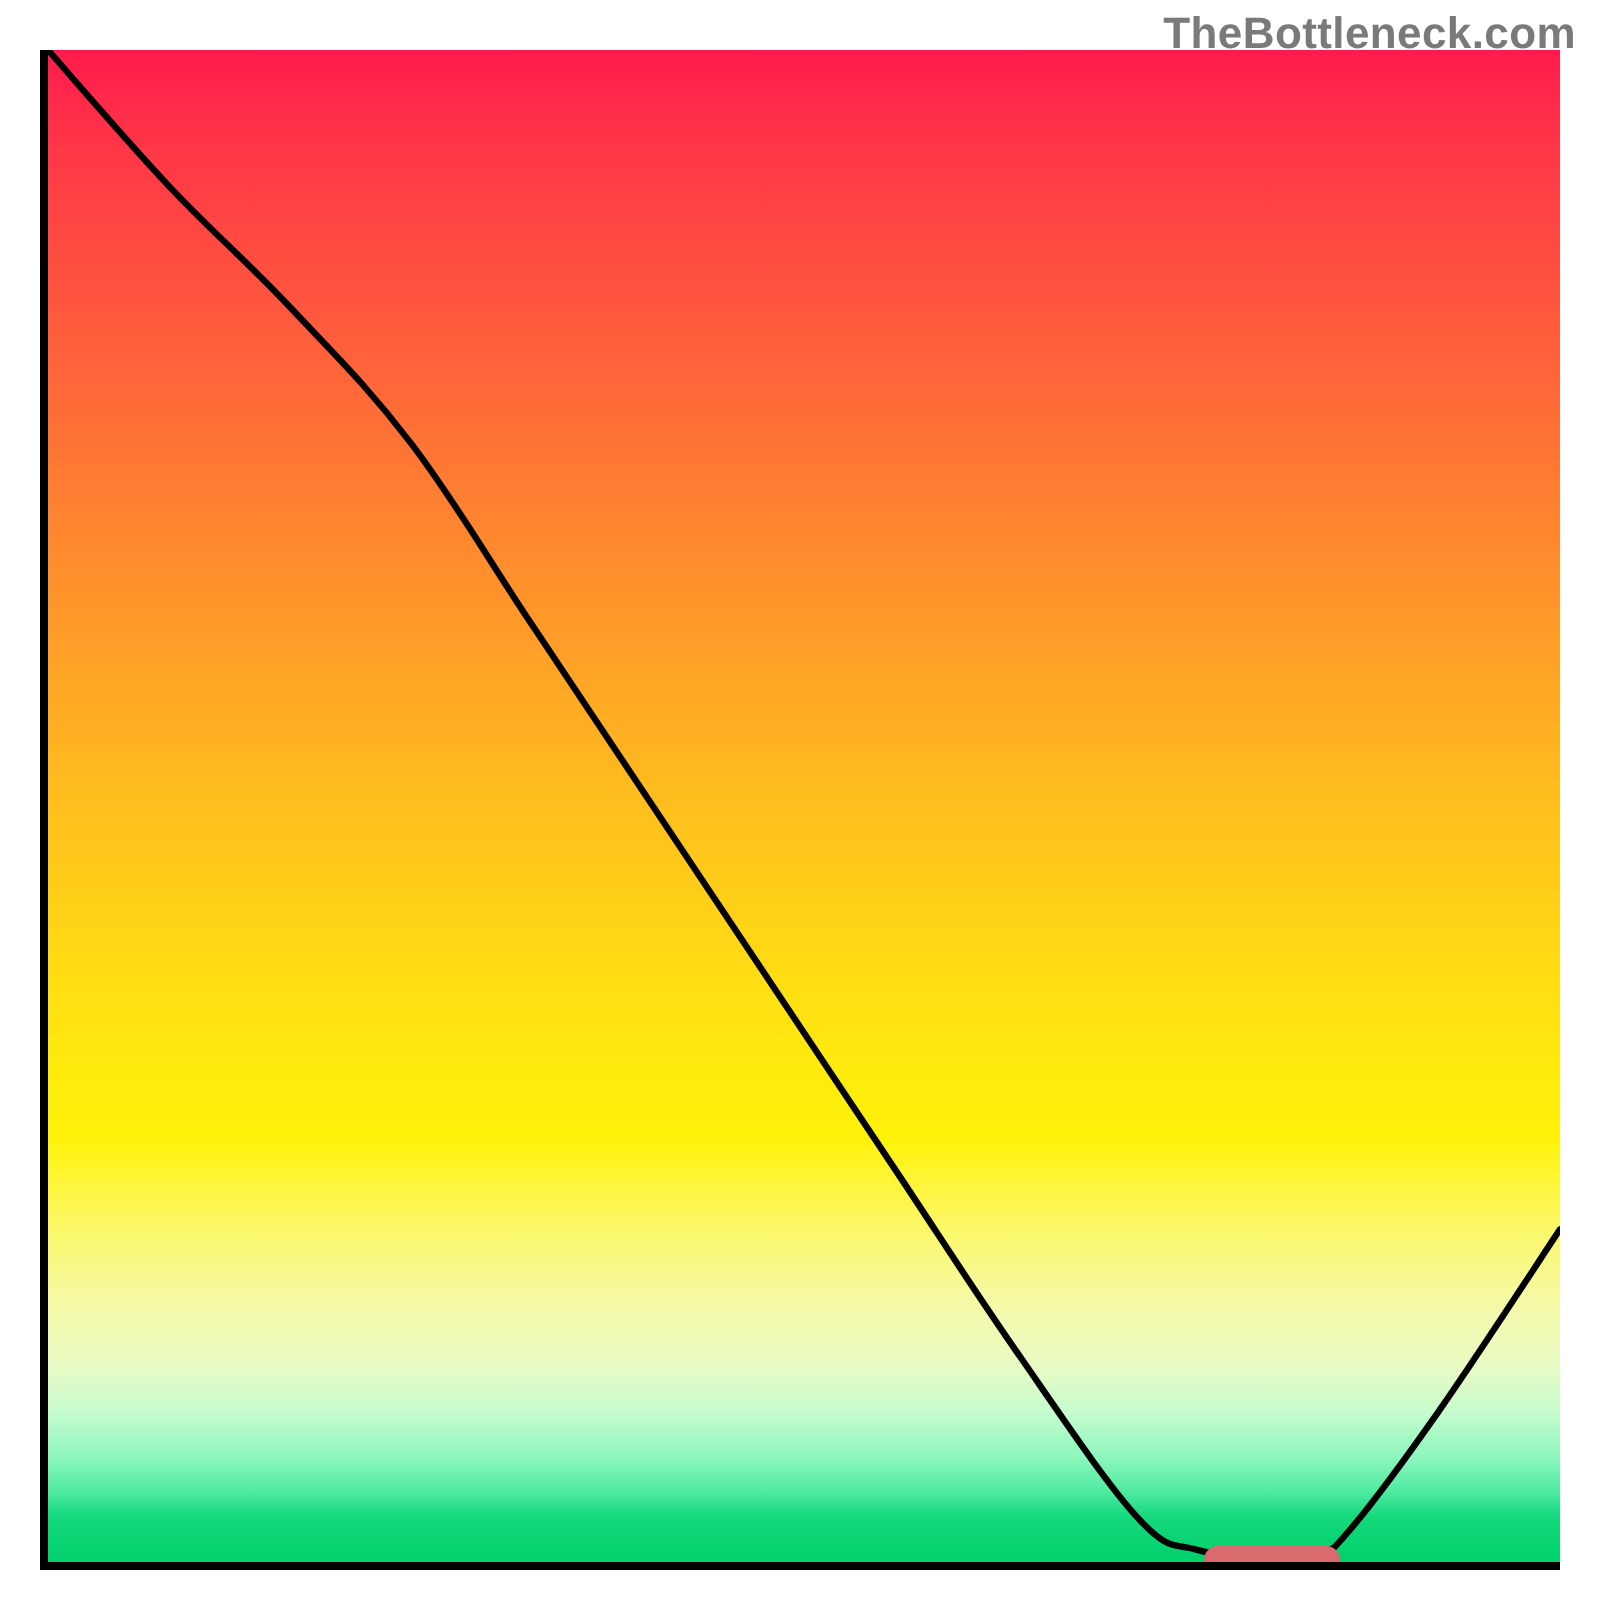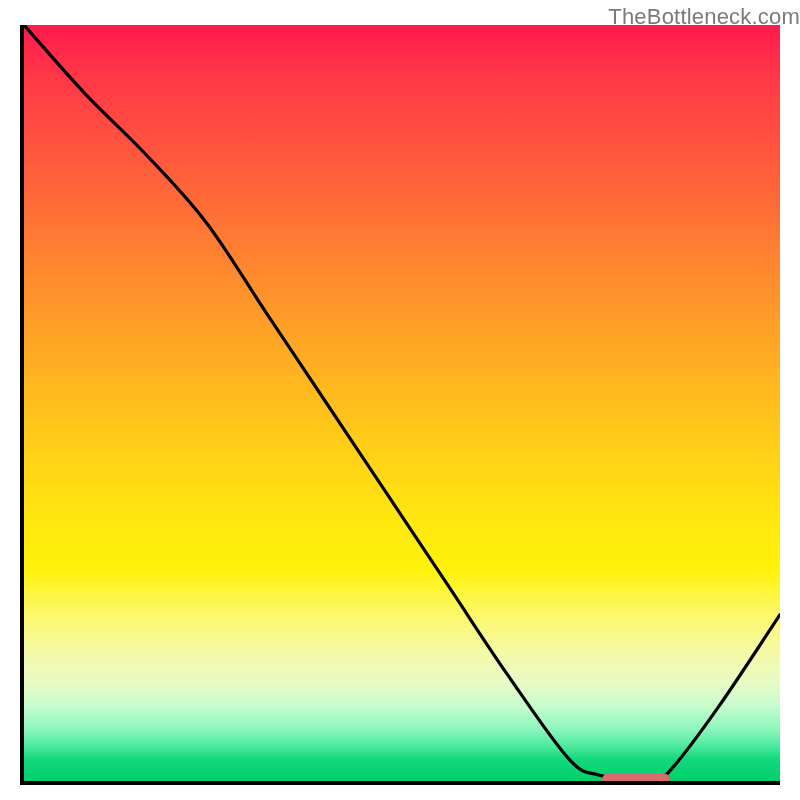--- a/index.html
+++ b/index.html
@@ -7,23 +7,23 @@
     padding: 0;
     width: 800px;
     height: 800px;
     background: #ffffff;
     font-family: Arial, Helvetica, sans-serif;
     position: relative;
   }
   .watermark {
     position: absolute;
     top: 4px;
-    right: 0;
+    right: 12px;
     font-size: 22px;
-    font-weight: normal;
+    font-weight: bold;
     color: #7a7a7a;
     letter-spacing: 0.2px;
     z-index: 10;
   }
   .plot-area {
     position: absolute;
     left: 20px;
     top: 25px;
     width: 760px;
     height: 760px;

